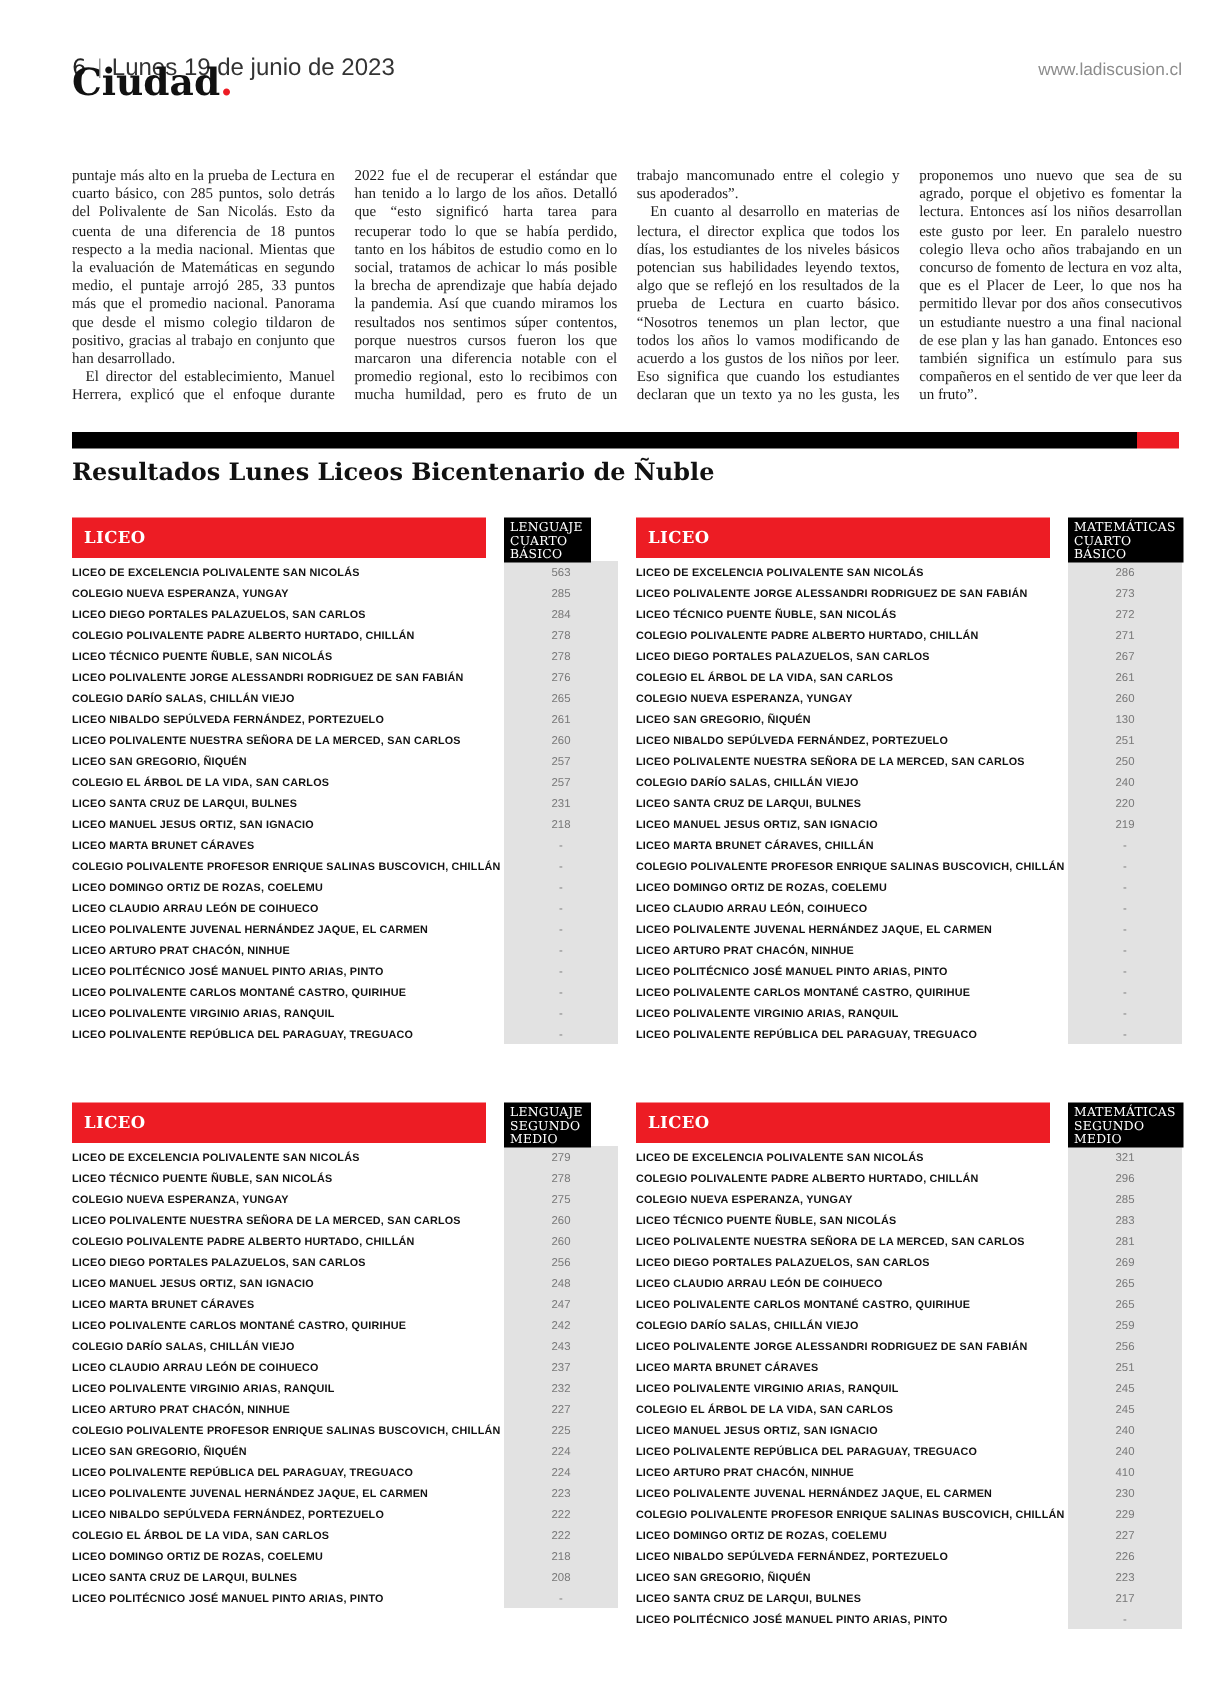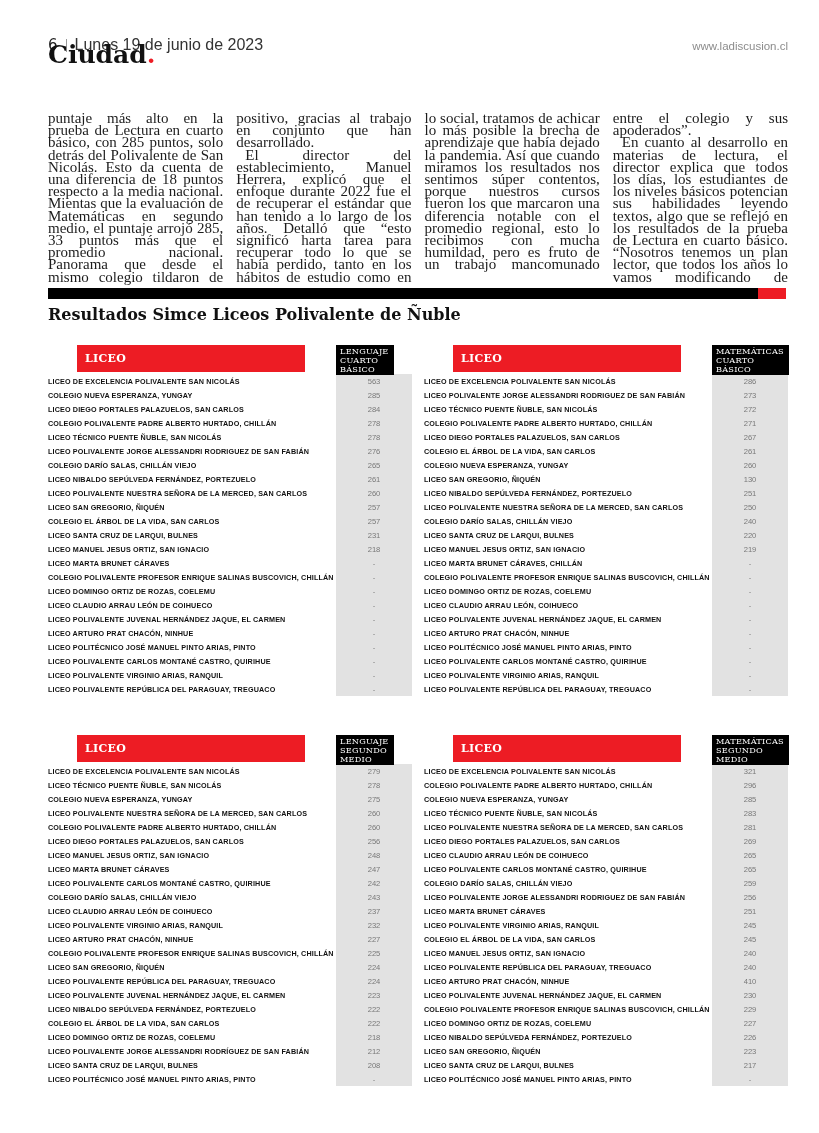--- a/index.html
+++ b/index.html
@@ -20,21 +20,21 @@
   
   .section-title{
     position:absolute;left:48px;top:40px;
     font-family:"DejaVu Serif",serif;font-weight:bold;font-size:25px;color:#111;
   }
   .section-dot{color:var(--accent);}
   
   .article{
     position:absolute;left:48px;top:112px;width:740px;height:174px;
     column-count:4;column-gap:13px;
-    font-family:"Liberation Serif",serif;font-size:15px;line-height:12.2px;
+    font-family:"Liberation Serif",serif;font-size:10px;line-height:12.2px;
     text-align:justify;color:#1c1c1c;overflow:hidden;
   }
   .article p{margin:0;text-indent:9px;}
   .article p:first-child{text-indent:0;}
   
   .divider-bar{
     position:absolute;left:48px;top:288px;width:738px;height:11px;display:flex;
   }
   .divider-bar .bar-black{flex:1;background:#000;}
   .divider-bar .bar-red{width:28px;background:var(--accent);}
@@ -44,25 +44,24 @@
     font-family:"DejaVu Serif",serif;font-weight:bold;font-size:16px;color:#111;
   }
   
   .rtable{position:absolute;width:364px;}
   .rtable.t1{left:48px;top:345px;}
   .rtable.t2{left:424px;top:345px;}
   .rtable.t3{left:48px;top:735px;}
   .rtable.t4{left:424px;top:735px;}
   .t-header{position:relative;height:27px;}
   .t-red{
-    width:228px;height:27px;background:var(--accent);
+    width:276px;height:27px;background:var(--accent);
     display:flex;align-items:center;padding-left:8px;box-sizing:border-box;
     color:#fff;font-family:"DejaVu Serif",serif;font-weight:bold;font-size:11px;
     letter-spacing:.3px;
-    margin-left:29px;
   }
   .t-black{
     position:absolute;left:288px;top:0;background:#000;color:#fff;
     font-family:"DejaVu Serif",serif;font-weight:normal;font-size:8.2px;line-height:8.8px;
     padding:2px 5px 2px 4px;min-height:27px;box-sizing:border-box;white-space:nowrap;
     letter-spacing:.2px;
   }
   .t-rows{margin-top:2px;}
   .t-row{display:flex;height:14px;align-items:center;}
   .t-row .cell-name{
@@ -94,21 +93,21 @@
     <p>puntaje más alto en la prueba de Lectura en cuarto básico, con 285 puntos, solo detrás del Polivalente de San Nicolás. Esto da cuenta de una diferencia de 18 puntos respecto a la media nacional. Mientas que la evaluación de Matemáticas en segundo medio, el puntaje arrojó 285, 33 puntos más que el promedio nacional. Panorama que desde el mismo colegio tildaron de positivo, gracias al trabajo en conjunto que han desarrollado.</p>
     <p>El director del establecimiento, Manuel Herrera, explicó que el enfoque durante 2022 fue el de recuperar el estándar que han tenido a lo largo de los años. Detalló que “esto significó harta tarea para recuperar todo lo que se había perdido, tanto en los hábitos de estudio como en lo social, tratamos de achicar lo más posible la brecha de aprendizaje que había dejado la pandemia. Así que cuando miramos los resultados nos sentimos súper contentos, porque nuestros cursos fueron los que marcaron una diferencia notable con el promedio regional, esto lo recibimos con mucha humildad, pero es fruto de un trabajo mancomunado entre el colegio y sus apoderados”.</p>
     <p>En cuanto al desarrollo en materias de lectura, el director explica que todos los días, los estudiantes de los niveles básicos potencian sus habilidades leyendo textos, algo que se reflejó en los resultados de la prueba de Lectura en cuarto básico. “Nosotros tenemos un plan lector, que todos los años lo vamos modificando de acuerdo a los gustos de los niños por leer. Eso significa que cuando los estudiantes declaran que un texto ya no les gusta, les proponemos uno nuevo que sea de su agrado, porque el objetivo es fomentar la lectura. Entonces así los niños desarrollan este gusto por leer. En paralelo nuestro colegio lleva ocho años trabajando en un concurso de fomento de lectura en voz alta, que es el Placer de Leer, lo que nos ha permitido llevar por dos años consecutivos un estudiante nuestro a una final nacional de ese plan y las han ganado. Entonces eso también significa un estímulo para sus compañeros en el sentido de ver que leer da un fruto”.</p>
   </div>
 
 <div class="divider-bar">
   <div class="bar-black"></div>
   <div class="bar-red"></div>
 </div>
 
-<div class="results-title">Resultados Simce Liceos Polivalente de Ñuble</div>
+<div class="results-title">Resultados Lunes Liceos Bicentenario de Ñuble</div>
 
 <div class="rtable t1">
   <div class="t-header">
     <div class="t-red">LICEO</div>
     <div class="t-black">
         <div>LENGUAJE</div>
         <div>CUARTO</div>
         <div>BÁSICO</div>
       </div>
   </div>
@@ -397,24 +396,20 @@
       </div>
       <div class="t-row">
         <div class="cell-name">COLEGIO EL ÁRBOL DE LA VIDA, SAN CARLOS</div>
         <div class="cell-score">222</div>
       </div>
       <div class="t-row">
         <div class="cell-name">LICEO DOMINGO ORTIZ DE ROZAS, COELEMU</div>
         <div class="cell-score">218</div>
       </div>
       <div class="t-row">
-        <div class="cell-name">LICEO POLIVALENTE JORGE ALESSANDRI RODRÍGUEZ DE SAN FABIÁN</div>
-        <div class="cell-score">212</div>
-      </div>
-      <div class="t-row">
         <div class="cell-name">LICEO SANTA CRUZ DE LARQUI, BULNES</div>
         <div class="cell-score">208</div>
       </div>
       <div class="t-row">
         <div class="cell-name">LICEO POLITÉCNICO JOSÉ MANUEL PINTO ARIAS, PINTO</div>
         <div class="cell-score">-</div>
       </div>
     </div>
 </div>
 

